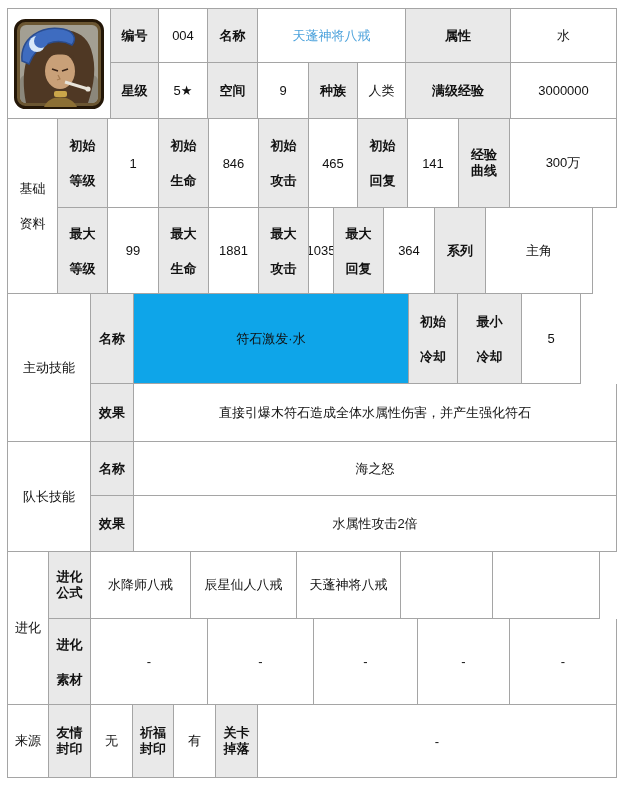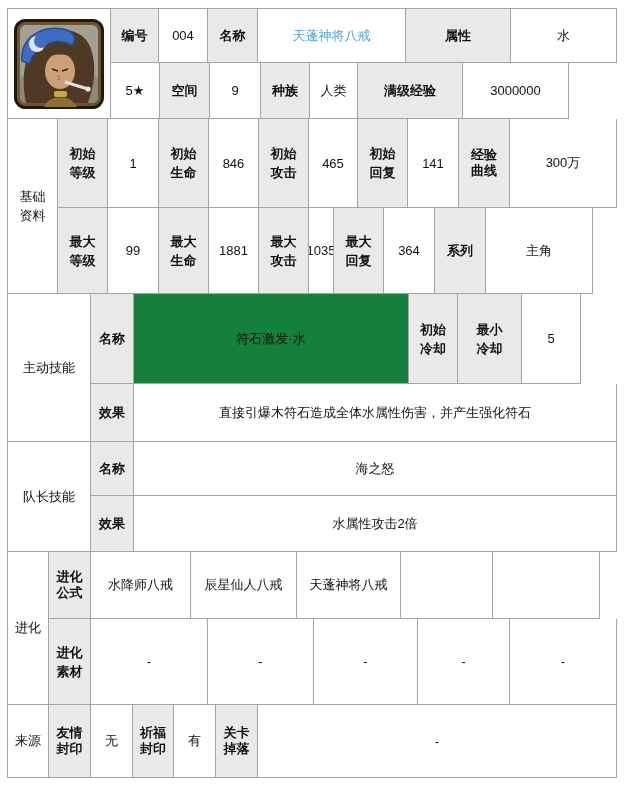--- a/index.html
+++ b/index.html
@@ -16,22 +16,22 @@
   .sec{display:flex;}
   .rows{display:flex;flex-direction:column;flex:0 0 auto;}
   .row{display:flex;flex:0 0 auto;}
   .cell{
     box-sizing:border-box;flex:0 0 auto;
     border-right:1px solid #a5a5a5;border-bottom:1px solid #a5a5a5;
     display:flex;align-items:center;justify-content:center;
     text-align:center;overflow:hidden;
   }
   .hdr{background:#e9e9e9;font-weight:bold;}
-  .shade{background:#15803d;}
-  .lh-wide{white-space:pre-line;line-height:19px;}
+  .shade{background:#0ea5e9;}
+  .lh-wide{white-space:pre-line;line-height:35px;}
   .lh-tight{white-space:pre-line;line-height:16px;}
   a.name-link{color:#4ea3dc;text-decoration:none;cursor:pointer;}
 </style>
 </head>
 <body>
 
 <div class="tbl">
 
   <div class="sec">
     <div class="cell" style="width:103px">
@@ -58,20 +58,21 @@
         <div class="cell hdr" style="width:48px">编号</div>
         <div class="cell" style="width:49px">004</div>
         <div class="cell hdr" style="width:50px">名称</div>
         <div class="cell" style="width:148px">
           <a class="name-link">天蓬神将八戒</a>
         </div>
         <div class="cell hdr" style="width:105px">属性</div>
         <div class="cell" style="width:106px">水</div>
       </div>
       <div class="row" style="height:56px">
+        <div class="cell hdr" style="width:48px">星级</div>
         <div class="cell" style="width:49px">5★</div>
         <div class="cell hdr" style="width:50px">空间</div>
         <div class="cell" style="width:51px">9</div>
         <div class="cell hdr" style="width:49px">种族</div>
         <div class="cell" style="width:48px">人类</div>
         <div class="cell hdr" style="width:105px">满级经验</div>
         <div class="cell" style="width:106px">3000000</div>
       </div>
     </div>
   </div>

